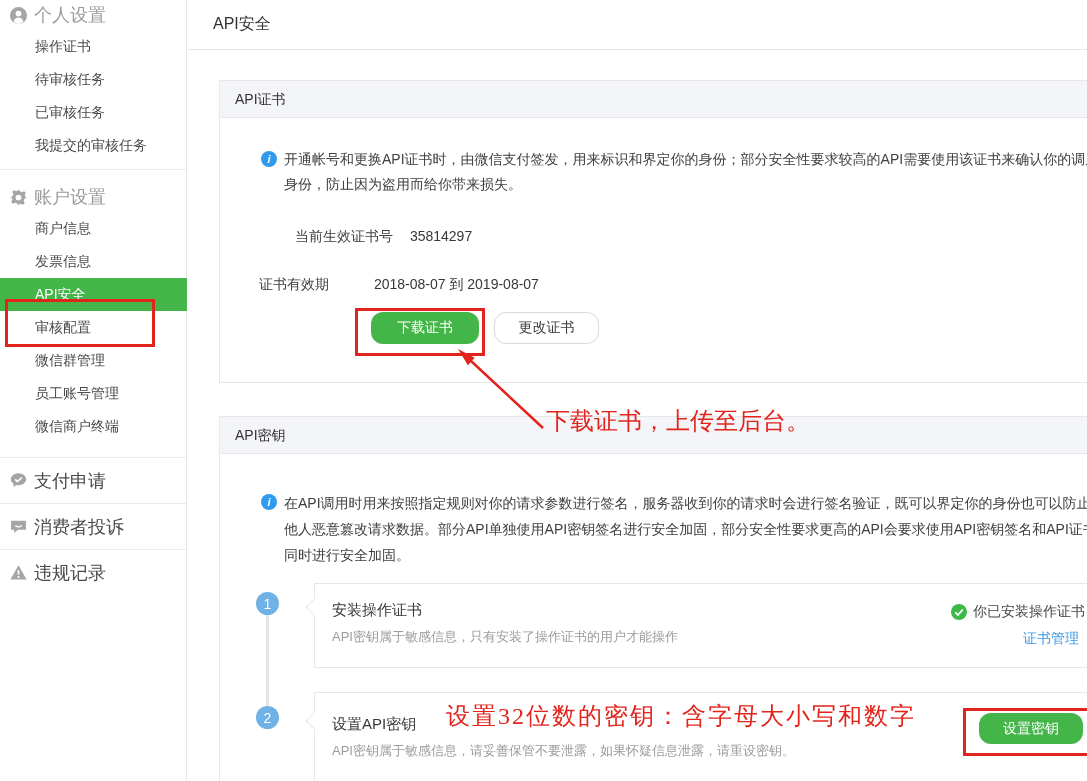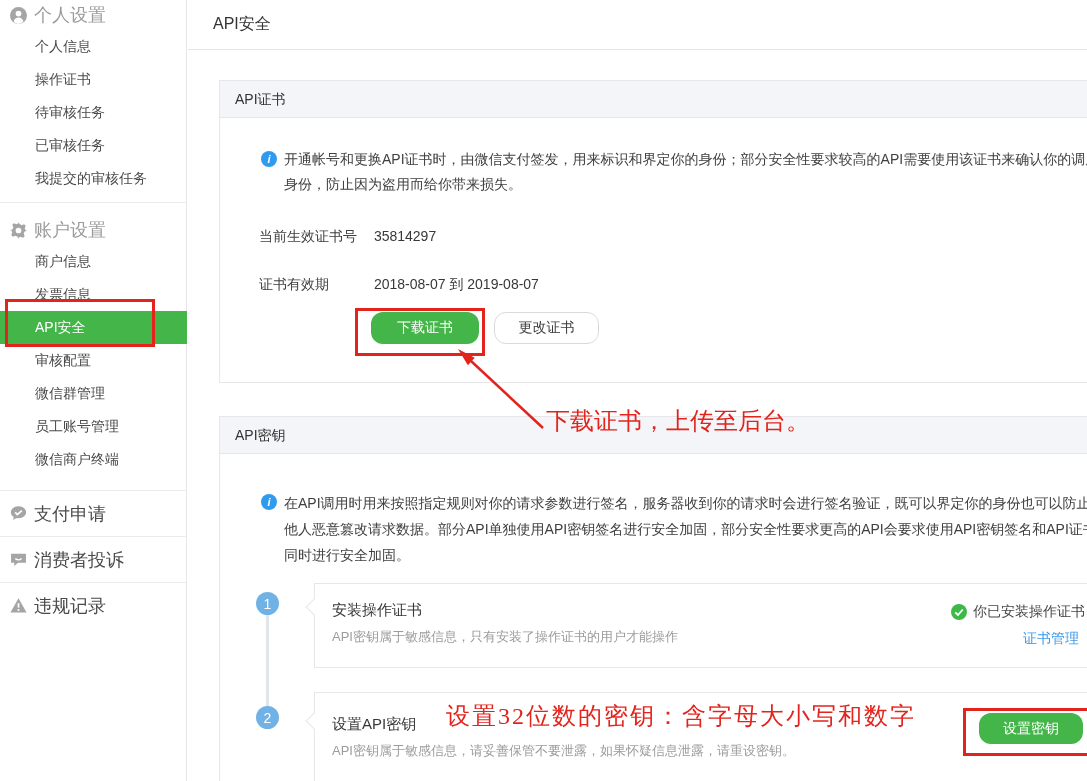--- a/index.html
+++ b/index.html
@@ -118,21 +118,20 @@
   <div class="side-header">
     <span class="sicon">
       <svg viewBox="0 0 16 16" width="17" height="17">
           <circle cx="8" cy="8" r="8" fill="#a5a5a5"></circle>
           <circle cx="8" cy="6.2" r="2.7" fill="#fff"></circle>
           <path d="M3.4 13.6C4 10.9 6 9.9 8 9.9s4 1 4.6 3.7A8 8 0 0 1 8 16a8 8 0 0 1-4.6-2.4z" fill="#fff"></path>
         </svg>
     </span>
     <span>个人设置</span>
   </div>
-  <div class="side-item">个人信息</div>
   <div class="side-item">操作证书</div>
   <div class="side-item">待审核任务</div>
   <div class="side-item">已审核任务</div>
   <div class="side-item">我提交的审核任务</div>
   <div class="side-divider"></div>
   <div class="side-gap"></div>
   <div class="side-header">
     <span class="sicon">
       <svg viewBox="0 0 16 16" width="17" height="17">
           <path fill="#a5a5a5" d="M8 0l1.1 2.2a6 6 0 0 1 1.8.75L13.3 2l1.5 1.5-.95 2.4a6 6 0 0 1 .75 1.8L16 8l-2.4 1.1a6 6 0 0 1-.75 1.8l.95 2.4-1.5 1.5-2.4-.95a6 6 0 0 1-1.8.75L8 16l-1.1-2.4a6 6 0 0 1-1.8-.75l-2.4.95L1.2 12.3l.95-2.4a6 6 0 0 1-.75-1.8L0 8l2.4-1.1a6 6 0 0 1 .75-1.8L2.2 2.7 3.7 1.2l2.4.95A6 6 0 0 1 7.9 1.4z"></path>
@@ -188,21 +187,21 @@
   <section class="card">
     <div class="card-header">API证书</div>
     <div class="card-body body-cert">
       <div class="info info-cert">
         <span class="info-icon">i</span>
         <div class="info-lines">
           <div>开通帐号和更换API证书时，由微信支付签发，用来标识和界定你的身份；部分安全性要求较高的API需要使用该证书来确认你的调用</div>
           <div>身份，防止因为盗用而给你带来损失。</div>
         </div>
       </div>
-      <div class="field-row" style="top:108px;">
+      <div class="field-row" style="top:108px;margin-left:36px;">
         <span class="flabel">当前生效证书号</span>
         <span>35814297</span>
       </div>
       <div class="field-row" style="top:156px;">
         <span class="flabel">证书有效期</span>
         <span>2018-08-07  到  2019-08-07</span>
       </div>
       <button class="btn btn-green btn-download">下载证书</button>
       <button class="btn btn-plain btn-change">更改证书</button>
     </div>

